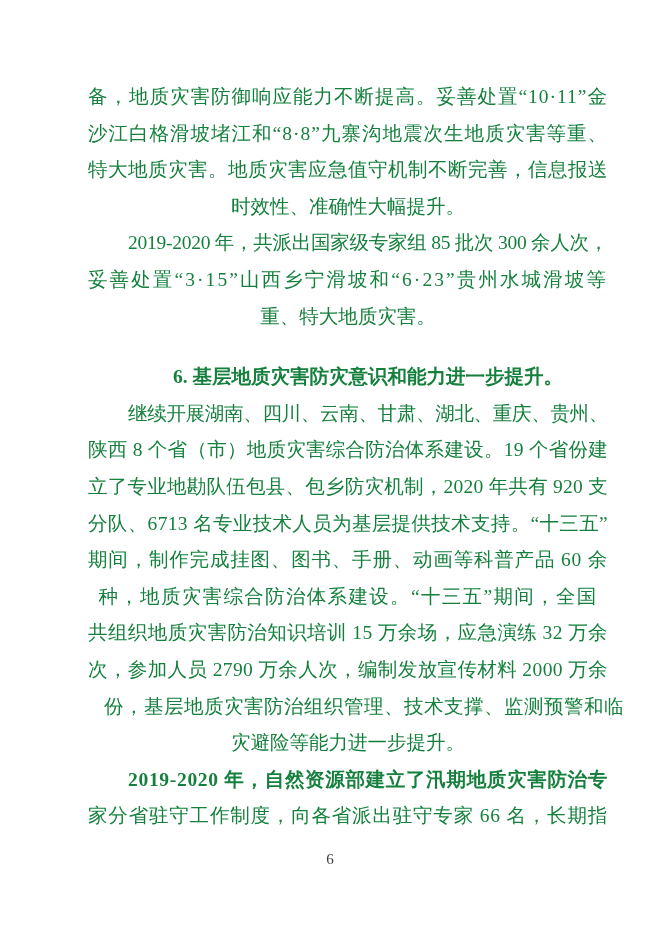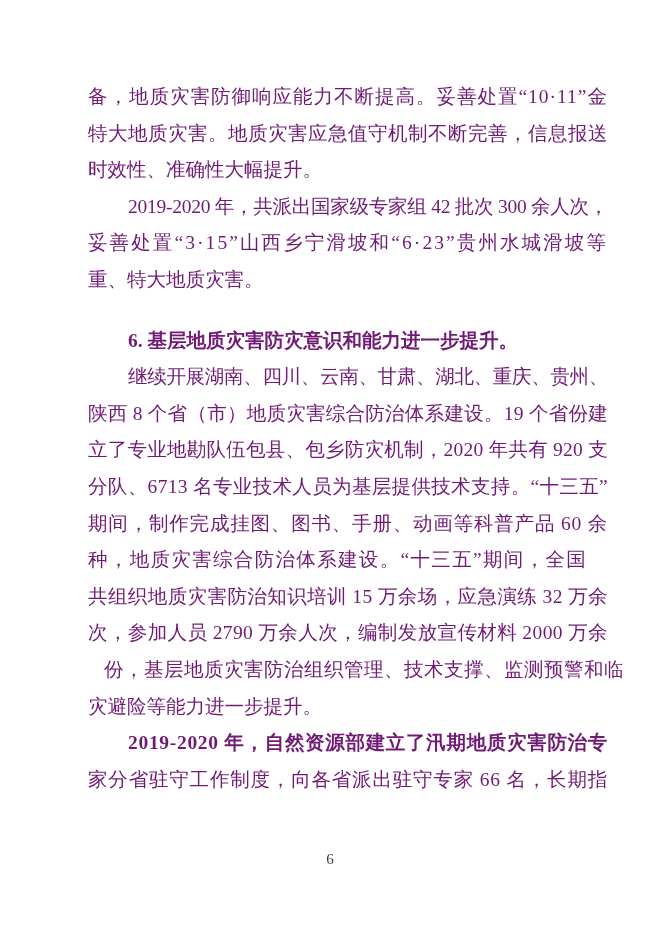--- a/index.html
+++ b/index.html
@@ -38,25 +38,26 @@
     width: 100%;
     text-align: center;
     font-size: 15px;
     color: #3d3d3d;
   }
 </style>
 </head>
 <body>
 
 <div class="page" style="background: rgb(255, 255, 255);">
-  <div class="text-block" style="color: #701a75;">
+  <div class="text-block" style="color: #15803d; text-align: center;">
       <div class="line"><span style="letter-spacing: 0.996767px;">备，地质灾害防御响应能力不断提高。妥善处置“10·11”金</span></div>
+      <div class="line"><span style="letter-spacing: 1.0067px;">沙江白格滑坡堵江和“8·8”九寨沟地震次生地质灾害等重、</span></div>
       <div class="line"><span style="letter-spacing: 0.5px;">特大地质灾害。地质灾害应急值守机制不断完善，信息报送</span></div>
       <div class="line"><span>时效性、准确性大幅提升。</span></div>
-      <div class="line indent"><span style="letter-spacing: -0.253472px;">2019-2020 年，共派出国家级专家组 42 批次 300 余人次，</span></div>
+      <div class="line indent"><span style="letter-spacing: -0.253472px;">2019-2020 年，共派出国家级专家组 85 批次 300 余人次，</span></div>
       <div class="line"><span style="letter-spacing: 2.09635px;">妥善处置“3·15”山西乡宁滑坡和“6·23”贵州水城滑坡等</span></div>
       <div class="line"><span>重、特大地质灾害。</span></div>
       <div class="line indent bold"><span>6. 基层地质灾害防灾意识和能力进一步提升。</span></div>
       <div class="line indent"><span style="letter-spacing: -0.3px;">继续开展湖南、四川、云南、甘肃、湖北、重庆、贵州、</span></div>
       <div class="line"><span style="letter-spacing: 0.270833px;">陕西 8 个省（市）地质灾害综合防治体系建设。19 个省份建</span></div>
       <div class="line"><span style="letter-spacing: 0.253906px; margin-top: 48px;">立了专业地勘队伍包县、包乡防灾机制，2020 年共有 920 支</span></div>
       <div class="line"><span style="letter-spacing: 0.34375px;">分队、6713 名专业技术人员为基层提供技术支持。“十三五”</span></div>
       <div class="line"><span style="letter-spacing: 0.8125px; margin-top: 32px;">期间，制作完成挂图、图书、手册、动画等科普产品 60 余</span></div>
       <div class="line"><span style="letter-spacing: 1.33413px;">种，地质灾害综合防治体系建设。“十三五”期间，全国</span></div>
       <div class="line"><span style="letter-spacing: 0.419355px;">共组织地质灾害防治知识培训 15 万余场，应急演练 32 万余</span></div>

